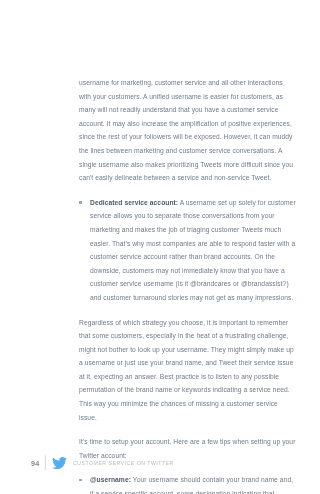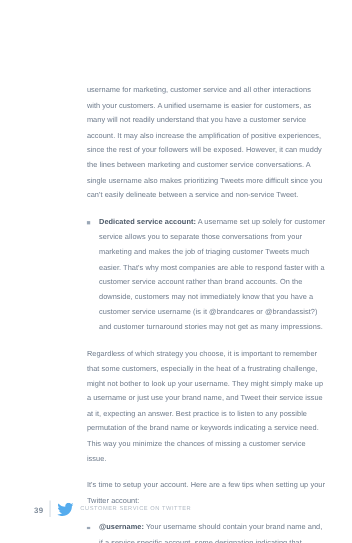--- a/index.html
+++ b/index.html
@@ -138,21 +138,21 @@
       <li>
         <span class="bullet-marker"></span>
         <span class="lead">@username:</span><span> Your username should contain your brand name and, if a service specific account, some designation indicating that.</span>
       </li>
 
     </ul>
 
   </div>
 
   <div class="footer">
-    <div class="page-number">39</div>
+    <div class="page-number">94</div>
     <div class="footer-divider"></div>
     <div class="twitter-icon">
       <svg viewBox="0 0 24 21" xmlns="http://www.w3.org/2000/svg" aria-hidden="true">
         <path fill="#55acee" d="M24 2.5c-.9.4-1.8.7-2.8.8 1-.6 1.8-1.6 2.2-2.7-1 .6-2 1-3.1 1.2C19.3.7 18 0 16.6 0c-2.7 0-4.9 2.2-4.9 4.9 0 .4 0 .8.1 1.1C7.7 5.8 4.1 3.9 1.7 1 1.3 1.7 1 2.5 1 3.4c0 1.7.9 3.2 2.2 4.1-.8 0-1.6-.2-2.2-.6v.1c0 2.4 1.7 4.4 3.9 4.8-.4.1-.8.2-1.3.2-.3 0-.6 0-.9-.1.6 2 2.4 3.4 4.6 3.4-1.7 1.3-3.8 2.1-6.1 2.1-.4 0-.8 0-1.2-.1 2.2 1.4 4.8 2.2 7.5 2.2 9.1 0 14-7.5 14-14v-.6c1-.7 1.8-1.6 2.5-2.5z"></path>
       </svg>
     </div>
     <div class="footer-label">Customer Service on Twitter</div>
   </div>
 
 </div>

